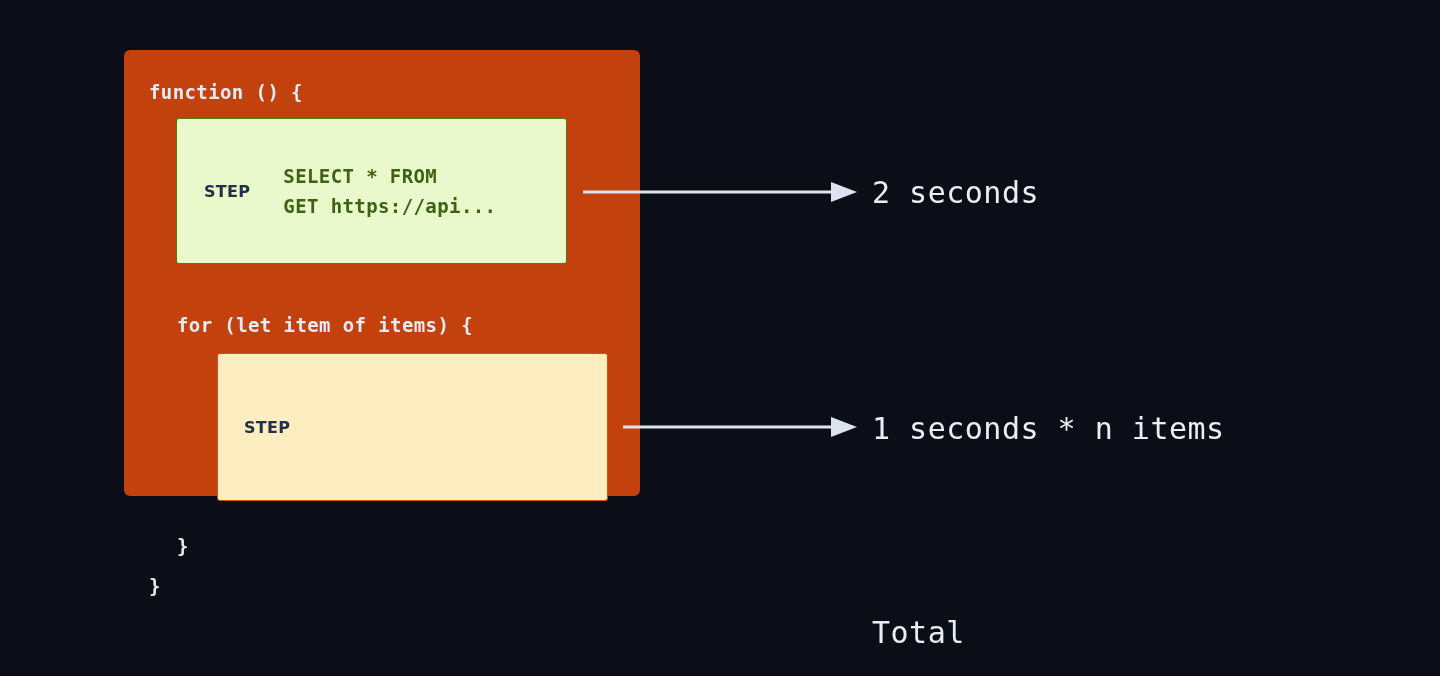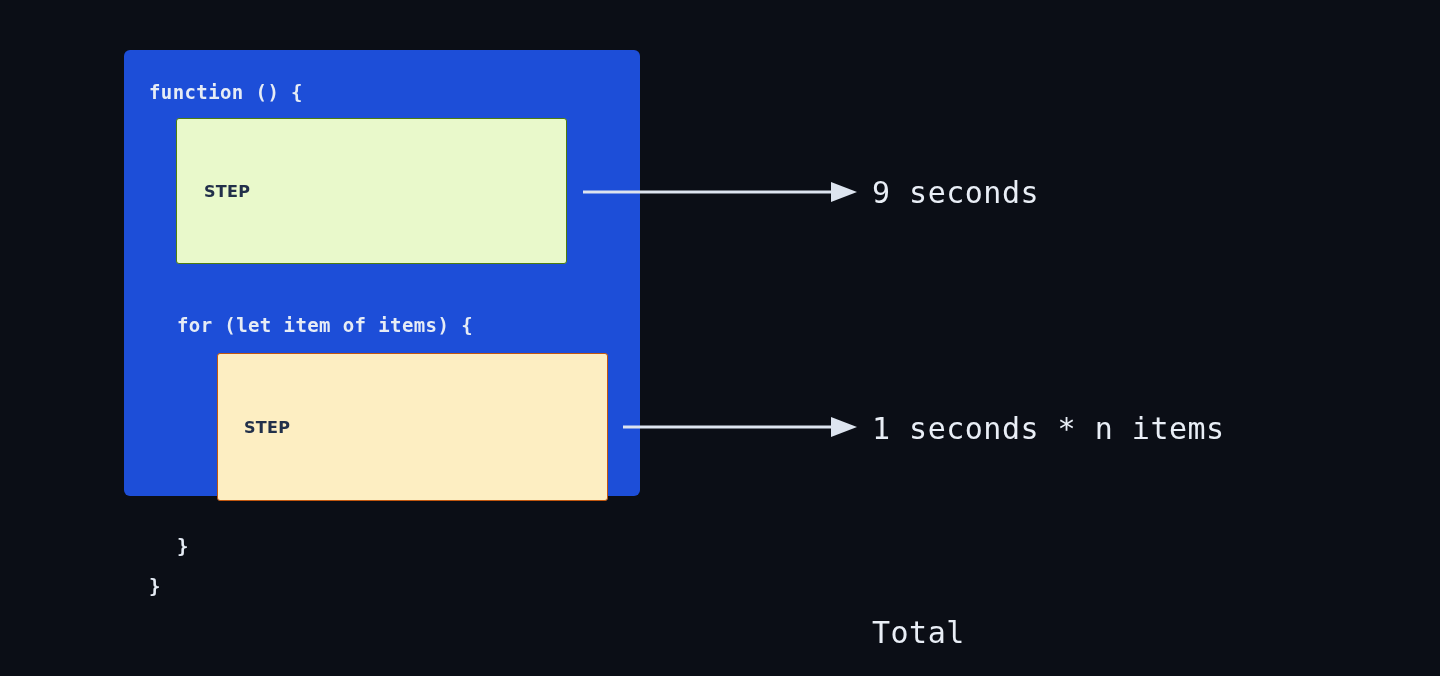--- a/index.html
+++ b/index.html
@@ -19,21 +19,21 @@
     font-family: "DejaVu Sans Mono", "Liberation Mono", monospace;
   }
 
   
   #code-panel {
     position: absolute;
     left: 124px;
     top: 50px;
     width: 516px;
     height: 446px;
-    background: #1d4ed8;
+    background: #c2410c;
     border-radius: 6px;
   }
 
   .code-line {
     position: absolute;
     font-family: "DejaVu Sans Mono", "Liberation Mono", monospace;
     font-weight: bold;
     font-size: 19px;
     letter-spacing: 0.4px;
     color: #e6ecf5;
@@ -142,20 +142,22 @@
 <body>
 
 <div id="stage">
 
   <div id="code-panel">
 
     <div class="code-line" id="line-function">function () {</div>
 
     <div class="step-box" id="step-box-green">
       <span class="step-label">STEP</span>
+      <span class="step-code">SELECT * FROM
+GET https://api...</span>
     </div>
 
     <div class="code-line" id="line-for">for (let item of items) {</div>
 
     <div class="step-box" id="step-box-yellow">
       <span class="step-label">STEP</span>
     </div>
 
     <div class="code-line" id="line-close-for">}</div>
 
@@ -165,21 +167,21 @@
   <svg class="arrow" id="arrow-1" viewBox="0 0 274 26" preserveAspectRatio="none">
     <line x1="0" y1="13" x2="250" y2="13" stroke="#dde4ef" stroke-width="3"></line>
     <polygon points="248,3 274,13 248,23" fill="#dde4ef"></polygon>
   </svg>
 
   <svg class="arrow" id="arrow-2" viewBox="0 0 234 26" preserveAspectRatio="none">
     <line x1="0" y1="13" x2="210" y2="13" stroke="#dde4ef" stroke-width="3"></line>
     <polygon points="208,3 234,13 208,23" fill="#dde4ef"></polygon>
   </svg>
 
-  <div class="annotation" id="anno-1">9 seconds</div>
+  <div class="annotation" id="anno-1">2 seconds</div>
 
   <div class="annotation" id="anno-2">1 seconds * n items</div>
 
   <div id="anno-total">
     <div>Total</div>
     
   </div>
 
 </div>
 

